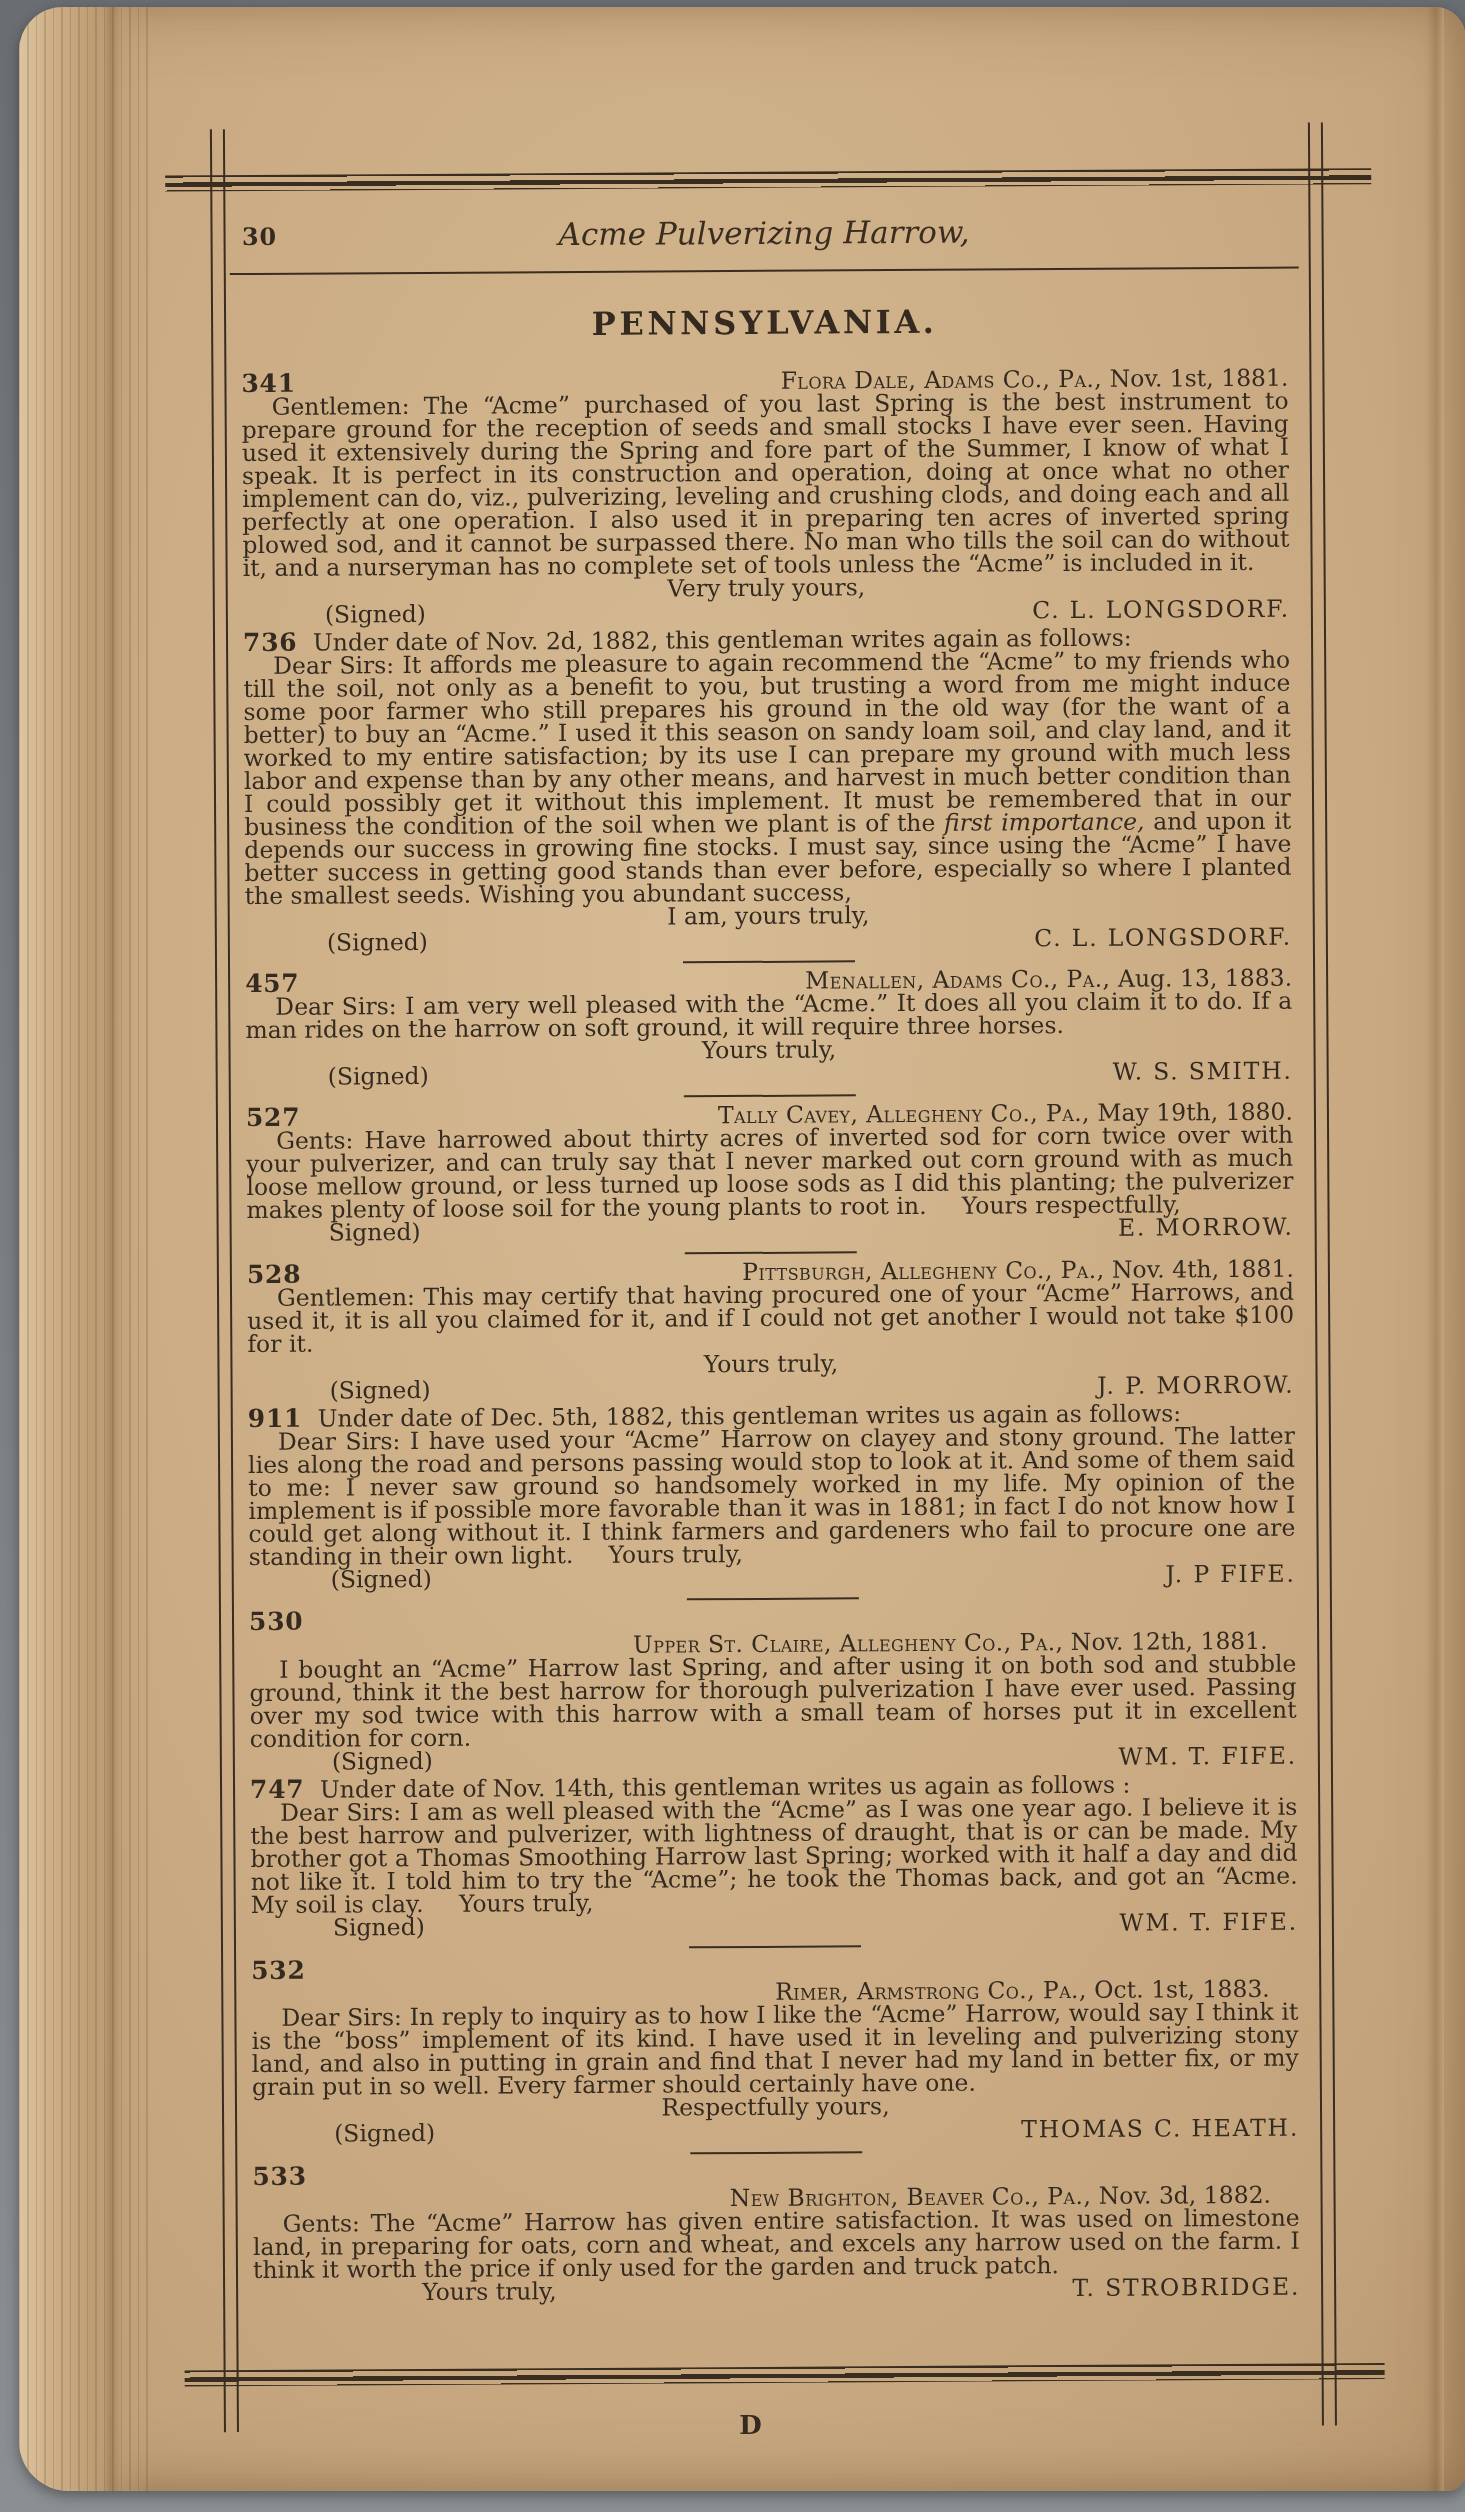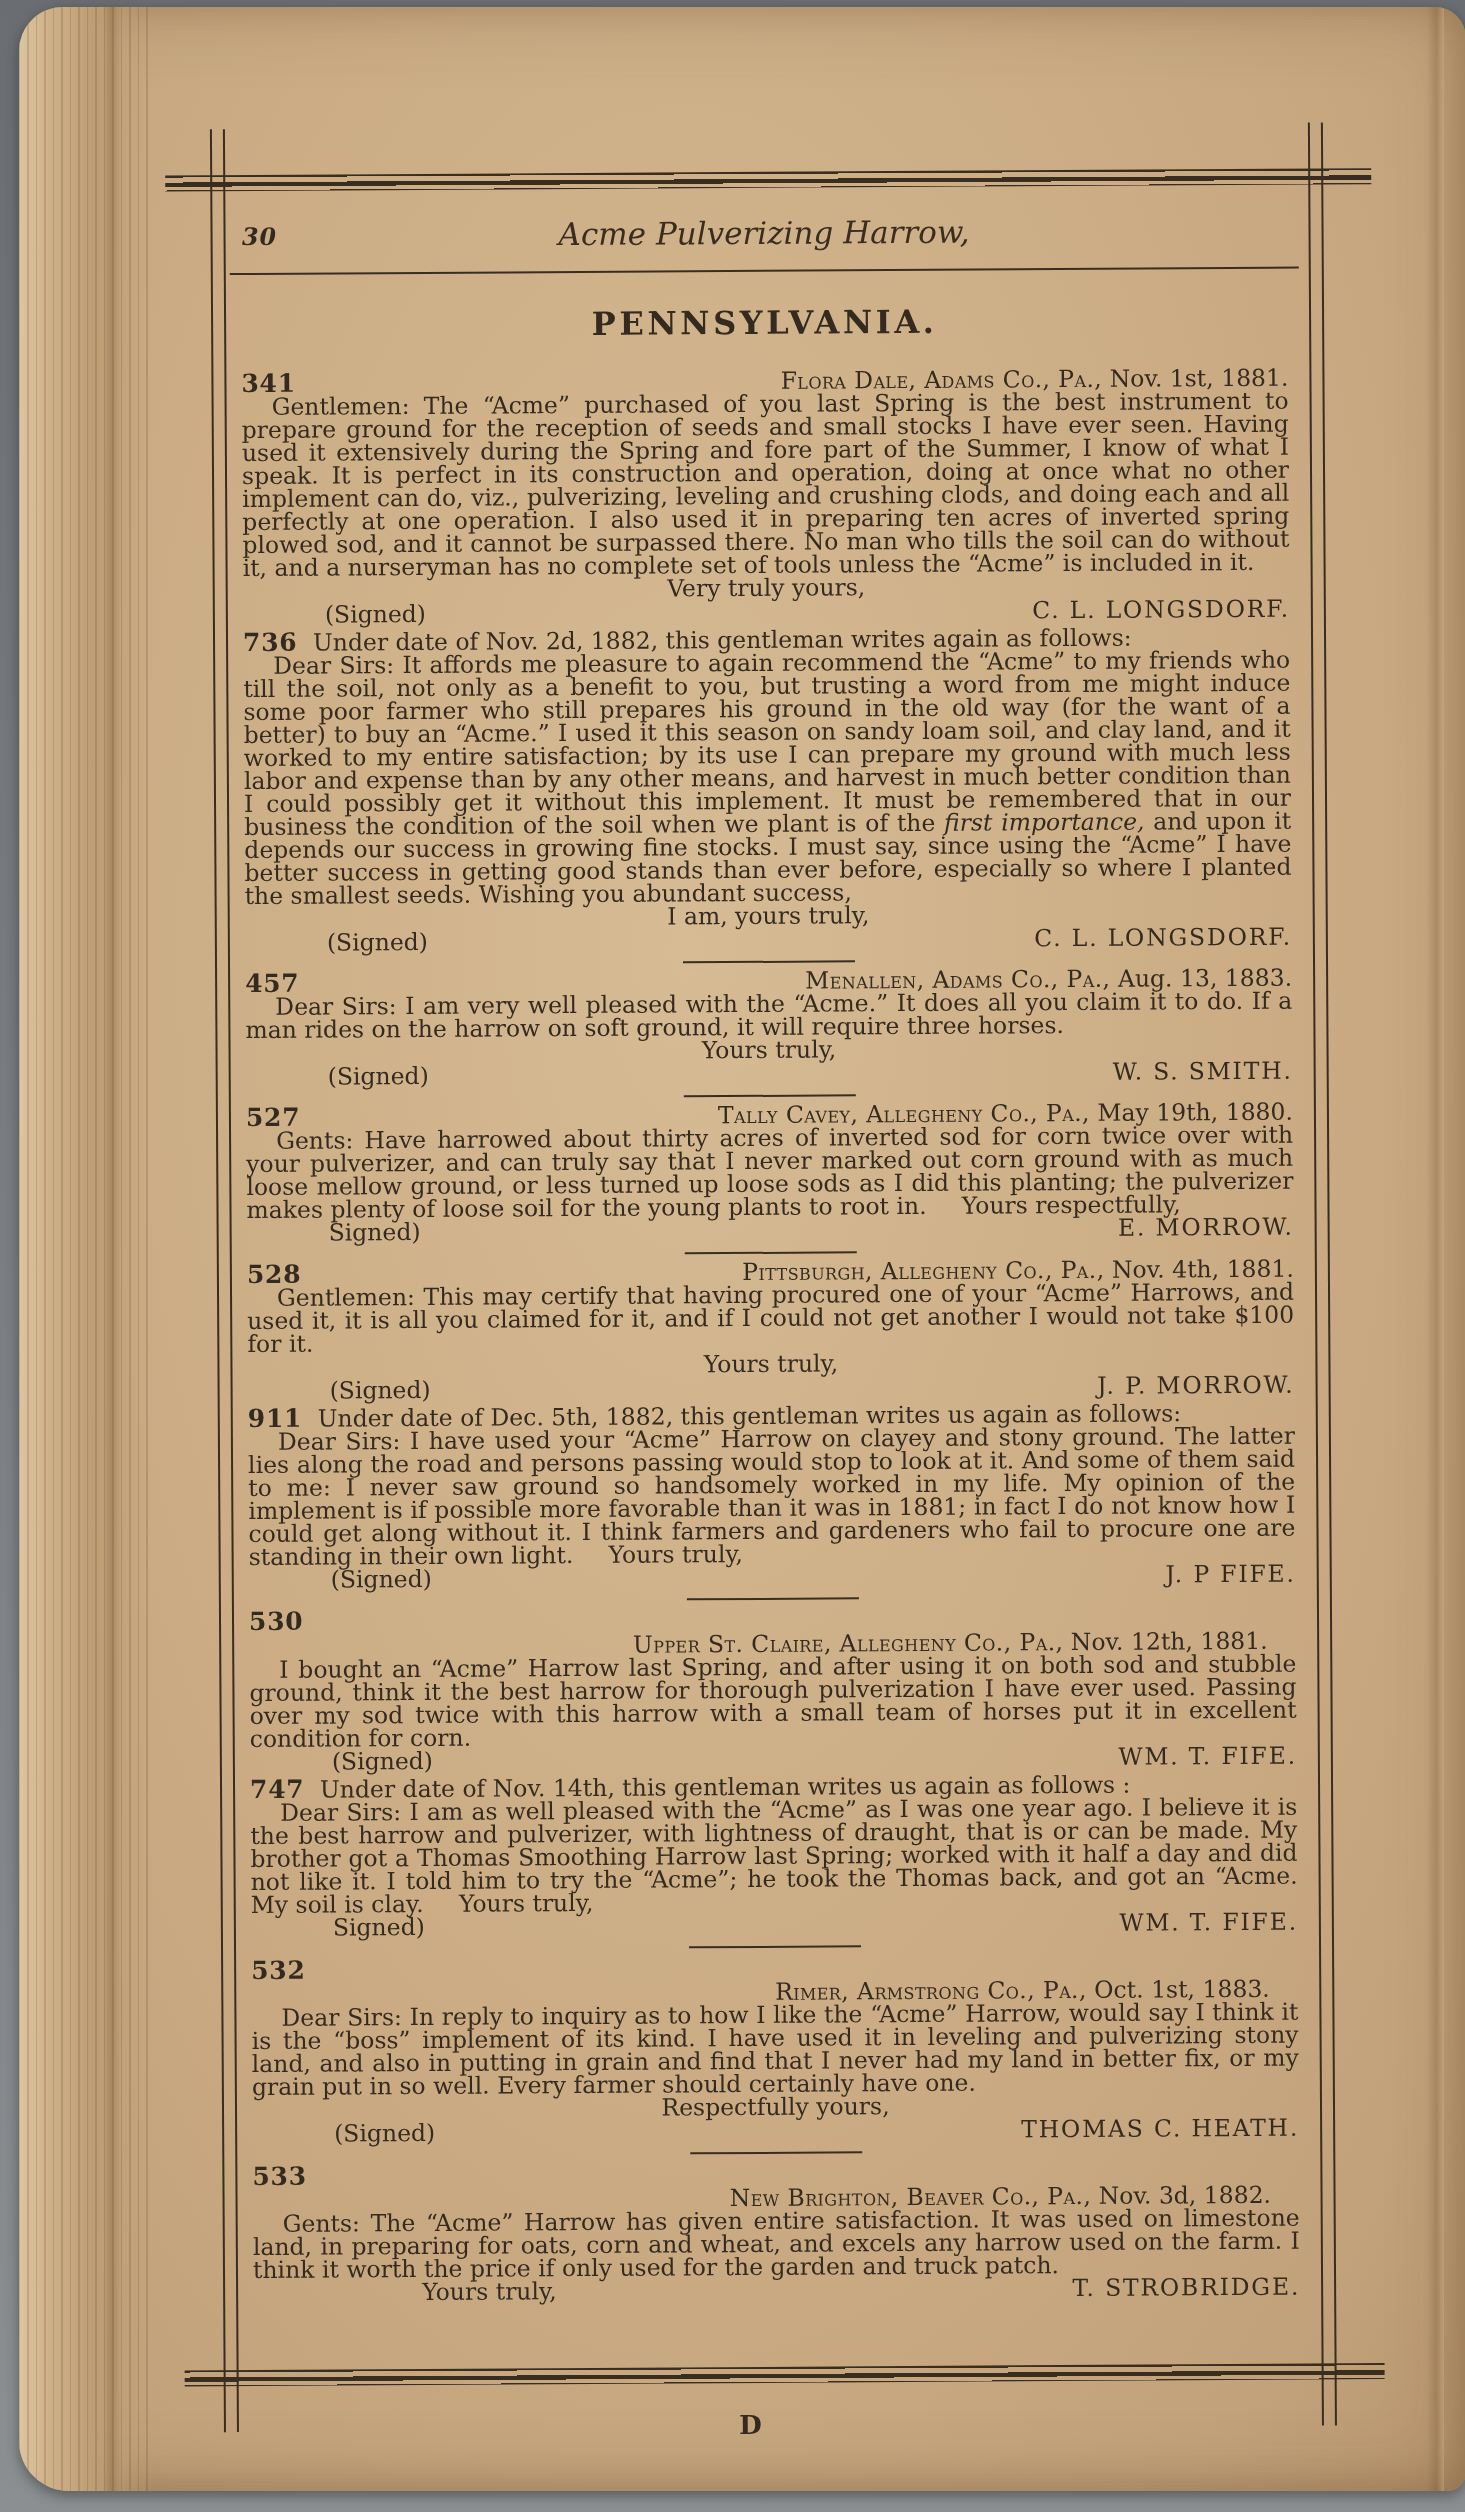--- a/index.html
+++ b/index.html
@@ -54,21 +54,21 @@
   .rule-h.bottom{left:158px;top:2360px;width:1200px;}
 
   
   .content{
     position:absolute;left:227px;top:208px;width:1047px;
     color:var(--ink,#342a1f);
     font-size:23.5px;line-height:23px;
     text-rendering:optimizeLegibility;
   }
   .header-row{position:relative;height:44px;}
-  .page-num{position:absolute;left:1.4px;top:7.1px;font-size:24px;font-weight:bold;letter-spacing:0.7px;font-style:italic;}
+  .page-num{position:absolute;left:1.4px;top:7.1px;font-size:24px;font-weight:bold;letter-spacing:0.7px;}
   .running-title{display:block;text-align:center;font-style:italic;font-size:31px;line-height:37px;color:#3a2d20;}
   .header-rule{height:2.1px;background:var(--rule_ink,#392d20);margin:11.4px -10.7px 0 -10.7px;}
   .section-title{text-align:center;font-weight:bold;font-size:32px;line-height:37px;letter-spacing:3.6px;margin:33px 0 27px 0;}
 
   .t{margin:0 0 4.3px 0;}
   .t-num{font-weight:bold;font-size:25px;letter-spacing:0.7px;}
   .head-row{display:flex;align-items:baseline;min-height:24px;}
   .head-row .place-date{margin-left:auto;}
   .t-num.block{display:block;line-height:25.6px;}
   .place-date{font-size:23.5px;white-space:nowrap;}

